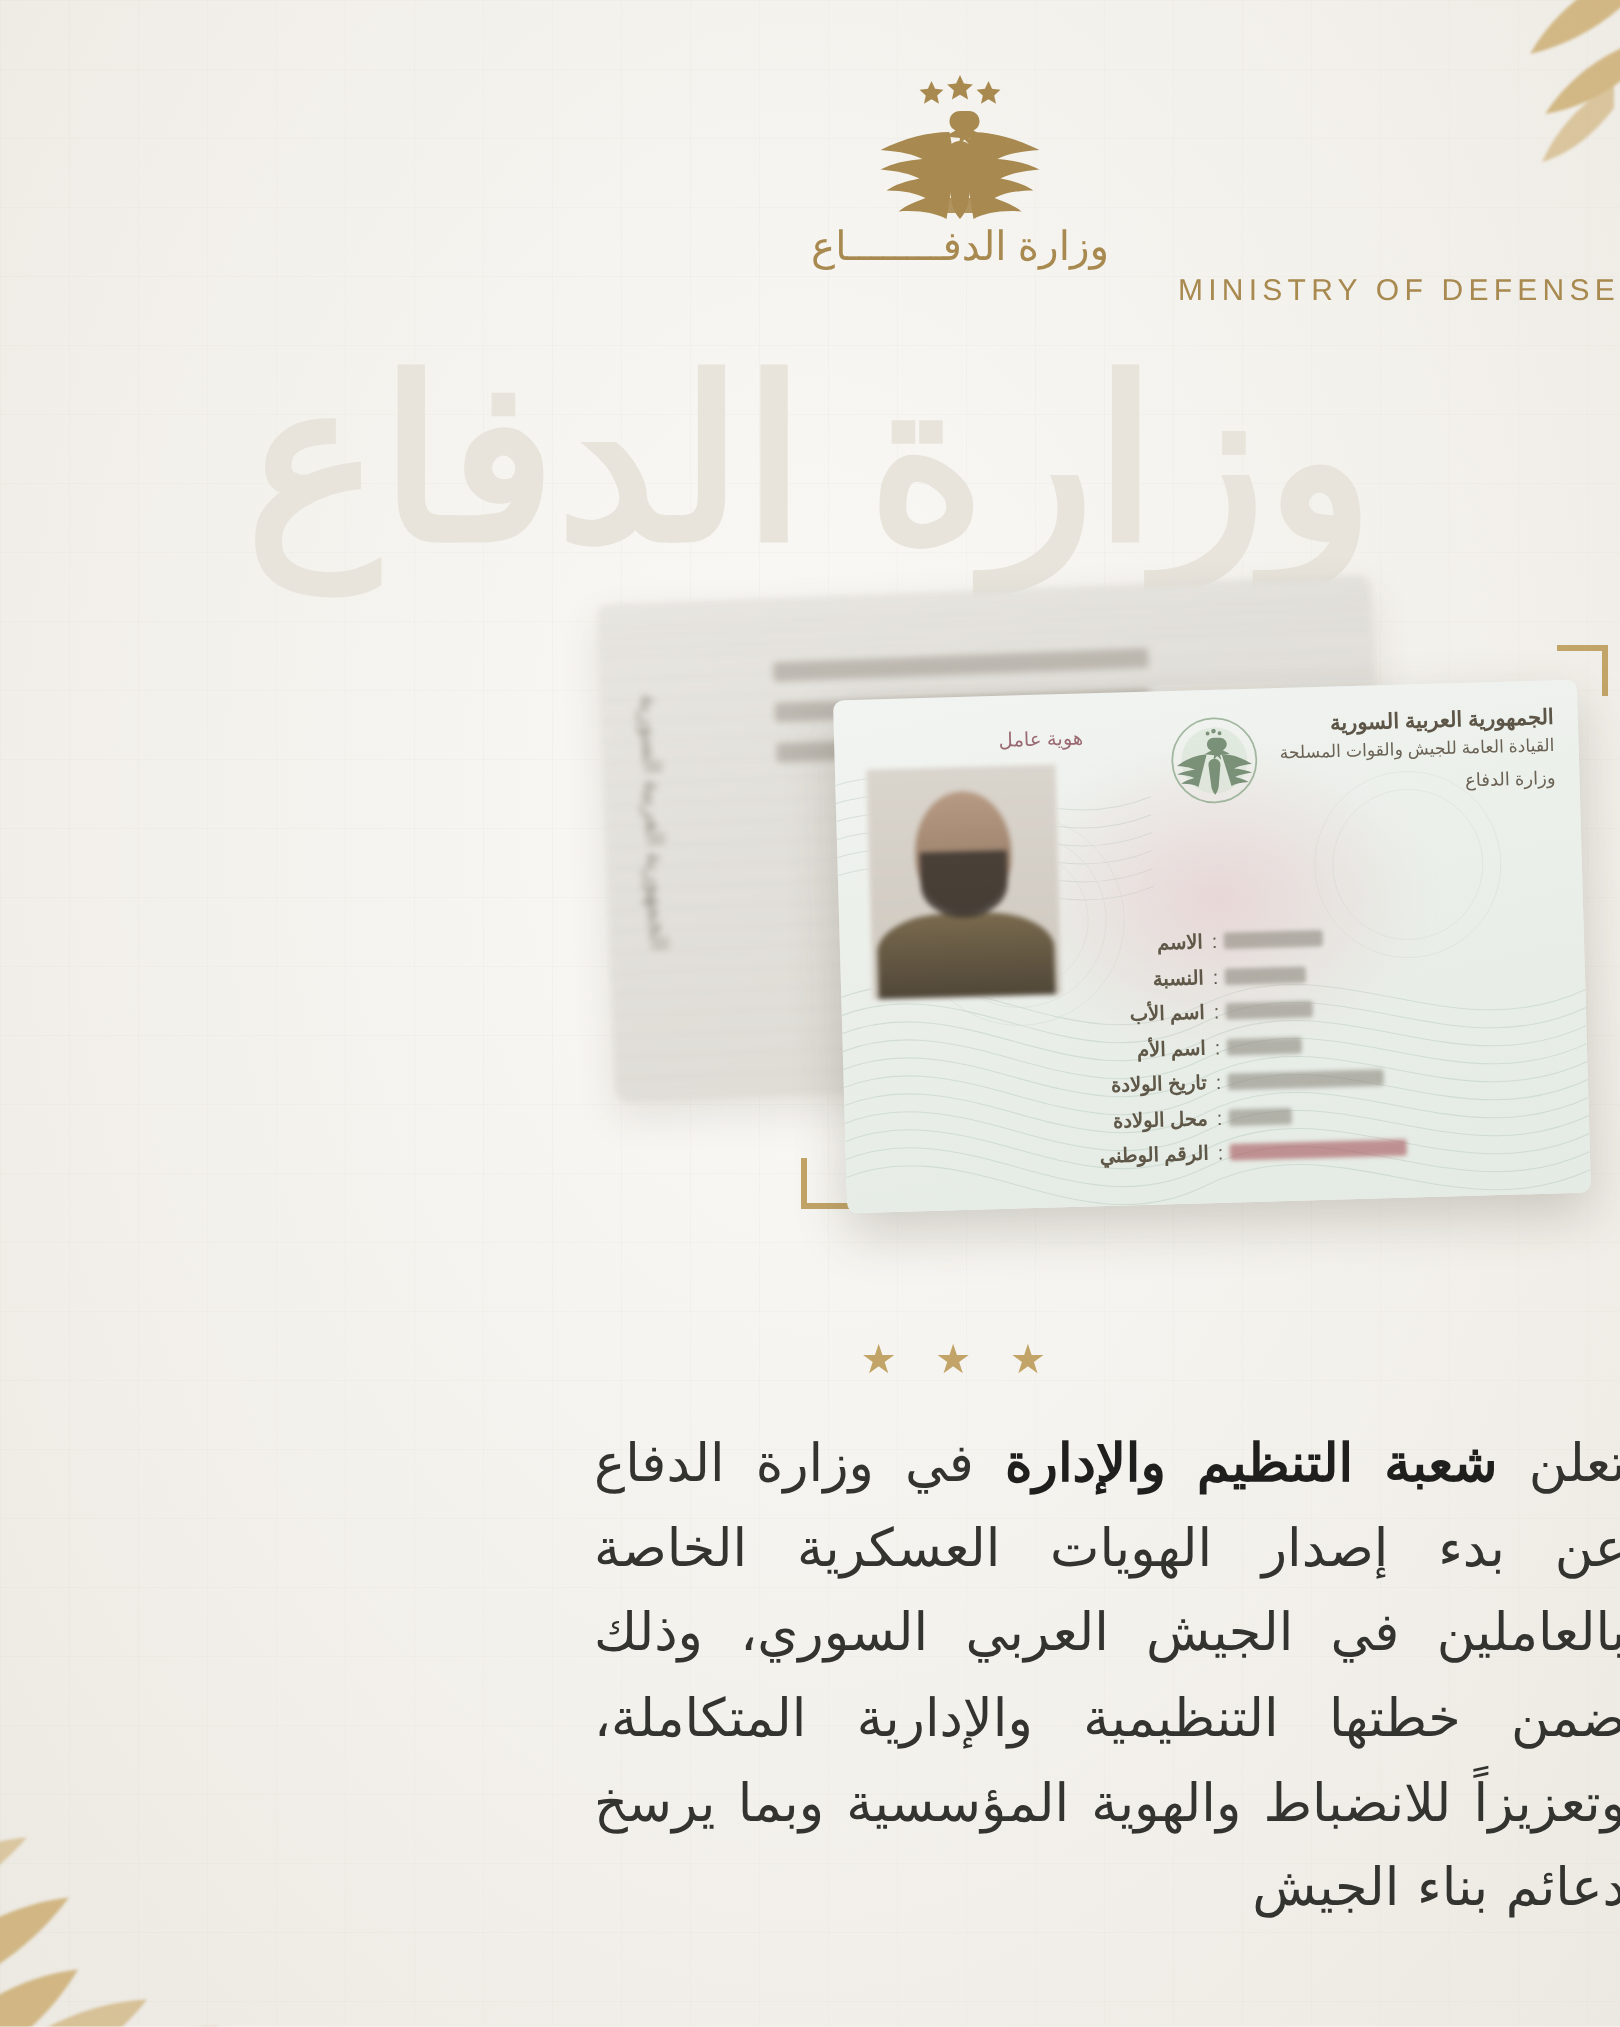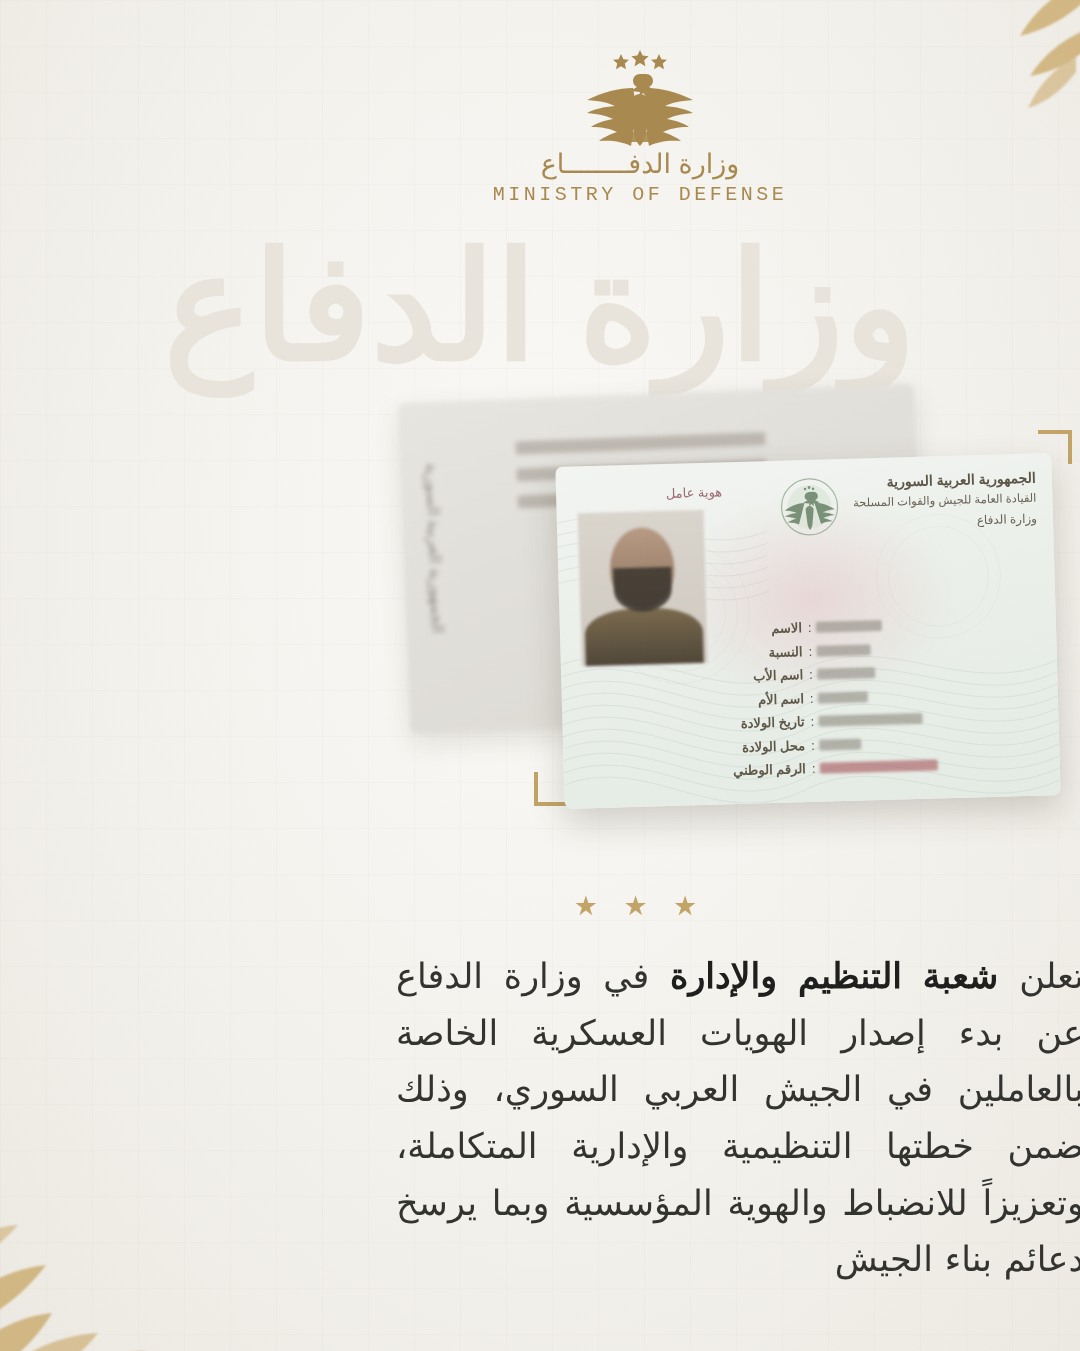--- a/index.html
+++ b/index.html
@@ -78,21 +78,22 @@
     font-size: 27px;
     color: #a8894f;
     letter-spacing: 2px;
     font-weight: 500;
   }
   .ministry-en {
     font-size: 20px;
     color: #a8894f;
     letter-spacing: 3.5px;
     margin-top: 3px;
-    font-family: Liberation Mono, monospace;
+    font-family: Liberation Sans, sans-serif;
+    text-align: right;
   }
 
   
   .title {
     position: absolute;
     top: 262px;
     left: 0; right: 0;
     text-align: center;
     font-size: 62px;
     font-weight: bold;

